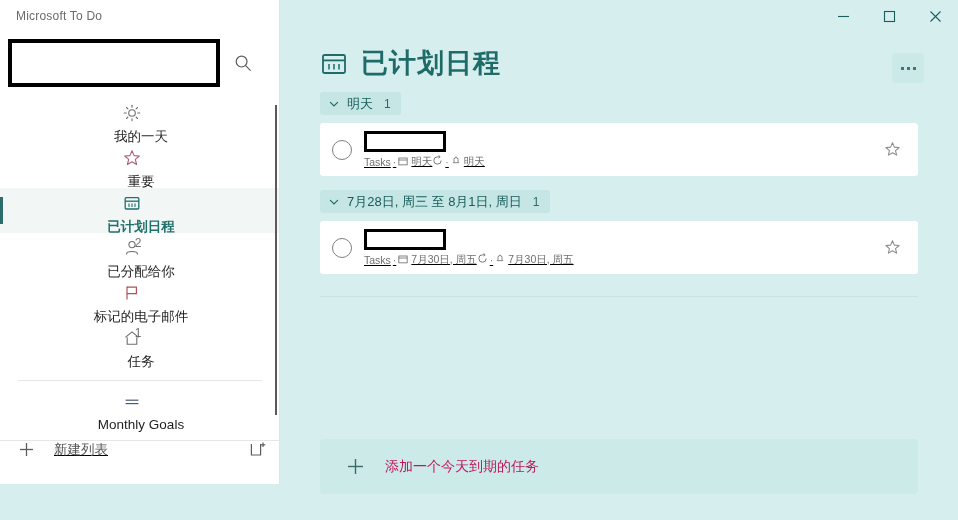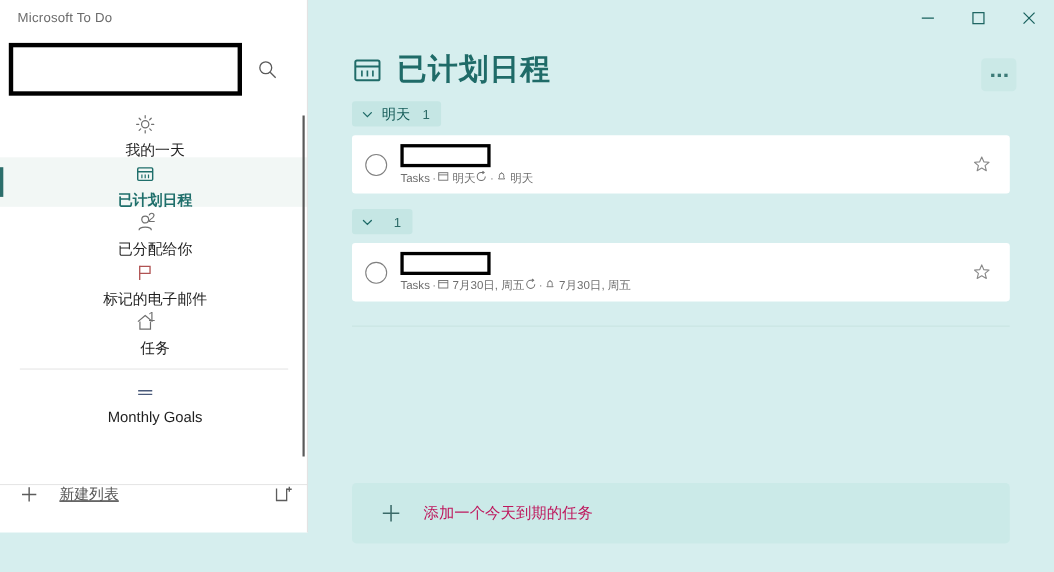--- a/index.html
+++ b/index.html
@@ -190,20 +190,21 @@
     justify-content: center;
     gap: 3px;
   }
   .more-btn i {
     width: 3px; height: 3px;
     background: #3c7a77;
     display: block;
   }
   .content {
     padding: 0 40px 0 40px;
+    text-decoration: underline;
   }
   .group-header {
     display: inline-flex;
     align-items: center;
     height: 23px;
     background: #c5e6e4;
     border-radius: 3px;
     padding: 0 10px 0 8px;
     margin-bottom: 8px;
   }
@@ -310,20 +311,29 @@
                 <line x1="13.1" y1="13.1" x2="14.5" y2="14.5"></line>
               <line x1="14.5" y1="3.5" x2="13.1" y2="4.9"></line>
                 <line x1="4.9" y1="13.1" x2="3.5" y2="14.5"></line>
             </g>
           </svg>
         </span>
         <span class="nav-label">我的一天</span>
         <span class="nav-count"></span>
       </div>
 
+      <div class="nav-item">
+        <span class="ico">
+          <svg width="18" height="18" viewBox="0 0 18 18">
+            <path d="M9 1.7 L11.1 6.6 L16.3 7 L12.3 10.4 L13.6 15.5 L9 12.7 L4.4 15.5 L5.7 10.4 L1.7 7 L6.9 6.6 Z" fill="none" stroke="#a8607d" stroke-width="1.1" stroke-linejoin="round"></path>
+          </svg>
+        </span>
+        <span class="nav-label">重要</span>
+        <span class="nav-count"></span>
+      </div>
 
       <div class="nav-item selected">
         <span class="ico">
           <svg width="18" height="18" viewBox="0 0 18 18">
             <rect x="2.2" y="3.6" width="13.6" height="11.4" rx="1" fill="none" stroke="#1f6f6b" stroke-width="1.3"></rect>
             <line x1="2.2" y1="7.2" x2="15.8" y2="7.2" stroke="#1f6f6b" stroke-width="1.3"></line>
             <line x1="6" y1="9.6" x2="6" y2="13" stroke="#1f6f6b" stroke-width="1.1"></line>
             <line x1="9" y1="9.6" x2="9" y2="13" stroke="#1f6f6b" stroke-width="1.1"></line>
             <line x1="12" y1="9.6" x2="12" y2="13" stroke="#1f6f6b" stroke-width="1.1"></line>
           </svg>
@@ -497,20 +507,21 @@
         </div>
       </div>
 
       
       <div class="group-header">
         <span class="chev">
           <svg width="12" height="12" viewBox="0 0 12 12">
             <path d="M2.4 4.4 L6 8 L9.6 4.4" fill="none" stroke="#1f6b68" stroke-width="1.2" stroke-linecap="round"></path>
           </svg>
         </span>
+        <span class="group-title">7月28日, 周三 至 8月1日, 周日</span>
         <span class="group-count">1</span>
       </div>
 
       <div class="task-card">
         <div class="checkcircle"></div>
         <div class="task-body">
           <div class="task-title-redacted"></div>
           <div class="task-meta">
             <span>Tasks</span>
             <span class="sep">·</span>

